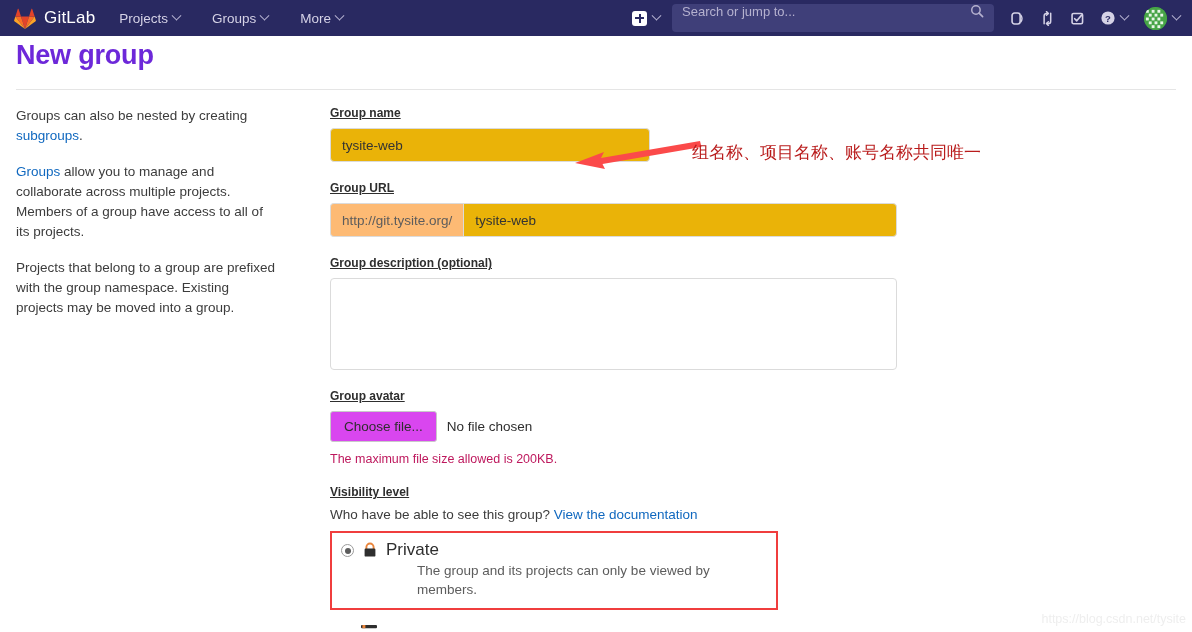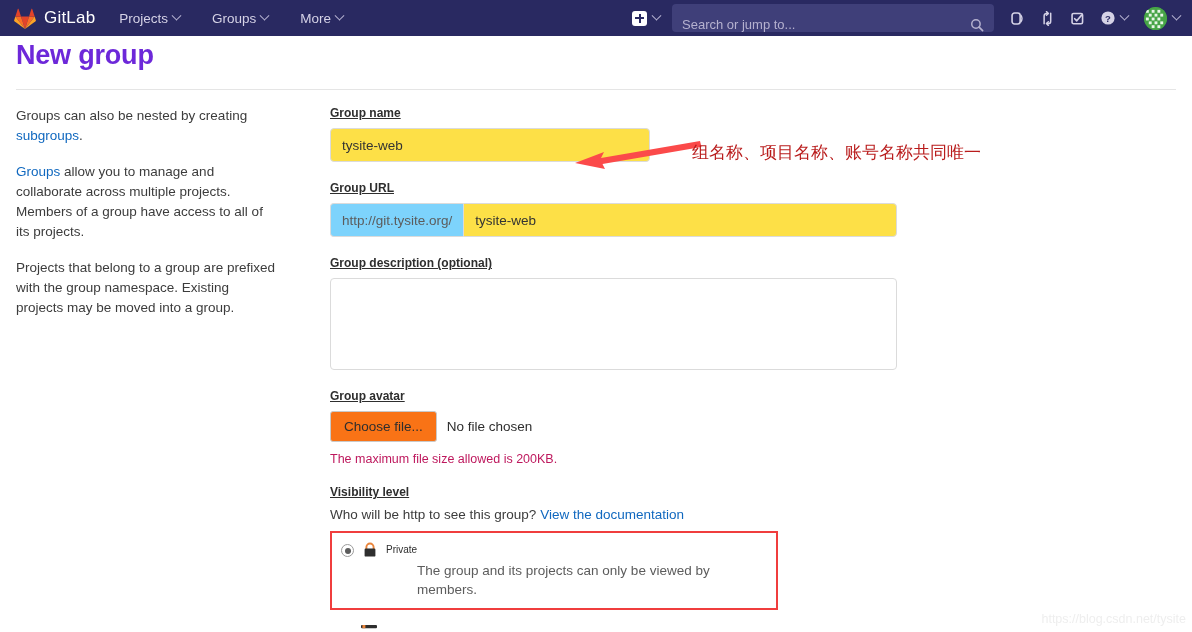--- a/index.html
+++ b/index.html
@@ -58,21 +58,21 @@
   .plus-square::before, .plus-square::after {
     content: ""; position: absolute; background: #292961;
   }
   .plus-square::before { left: 6.5px; top: 3px; width: 2px; height: 9px; }
   .plus-square::after  { top: 6.5px; left: 3px; height: 2px; width: 9px; }
 
   .searchbox {
     width: 322px; height: 28px;
     background: #3f3f79;
     border-radius: 4px;
-    display: flex; align-items: flex-end;
+    display: flex; align-items: flex-start;
     padding: 0 10px;
     margin: 0 8px 0 2px;
     cursor: text;
   }
   .searchbox .ph {
     color: #b5b1cf; font-size: 13px; flex: 1;
   }
   .nav-icon {
     width: 30px; height: 36px;
     display: flex; align-items: center; justify-content: center;
@@ -113,47 +113,47 @@
   .col-right { flex: 1; padding-left: 24px; position: relative; }
 
   .form-group { margin-bottom: 19px; }
   .form-label {
     display: block; font-size: 12px; font-weight: bold;
     color: #2e2e2e; margin-bottom: 8px; text-decoration: underline;
   }
   .input {
     width: 320px; height: 34px;
     border: 1px solid #dbdbdb; border-radius: 4px;
-    background: #fde047; font-size: 13.5px; color: #333;
+    background: #eab308; font-size: 13.5px; color: #333;
     padding: 0 11px; font-family: "Liberation Sans", sans-serif;
     display: flex; align-items: center;
   }
   .input-group { display: flex; width: 567px; }
   .input-prefix {
     height: 34px;
     border: 1px solid #dbdbdb; border-right: 0;
     border-radius: 4px 0 0 4px;
-    background: #7dd3fc; color: #5c5c5c; font-size: 13.5px;
+    background: #fdba74; color: #5c5c5c; font-size: 13.5px;
     padding: 0 11px; display: flex; align-items: center;
     white-space: nowrap;
   }
   .input-group .input {
     flex: 1; width: auto; border-radius: 0 4px 4px 0;
   }
   .textarea {
     width: 567px; height: 92px;
     border: 1px solid #dbdbdb; border-radius: 4px;
     background: #fff; position: relative;
   }
 
   .file-row { display: flex; align-items: center; gap: 10px; }
   .file-btn {
     height: 31px; padding: 0 13px;
     border: 1px solid #c9c9c9; border-radius: 3px;
-    background: #f97316; font-size: 13.5px; color: #2e2e2e;
+    background: #d946ef; font-size: 13.5px; color: #2e2e2e;
     display: flex; align-items: center; cursor: pointer;
     font-family: "Liberation Sans", sans-serif;
   }
   .file-none { font-size: 13.5px; color: #2e2e2e; }
   .help-text {
     font-size: 12.5px; color: #be185d; margin-top: 10px;
   }
 
   .vis-question { font-size: 13.5px; color: #3c3c3c; margin-bottom: 9px; }
 
@@ -170,21 +170,21 @@
     border: 1px solid #9b9b9b; background: #fff;
     margin-top: 3px; flex: none; position: relative; cursor: pointer;
   }
   .radio::after {
     content: ""; position: absolute;
     left: 2.5px; top: 2.5px; width: 6px; height: 6px;
     border-radius: 50%; background: #5c5c5c;
   }
   .lock-wrap { margin-top: 1px; flex: none; }
   .vis-text { padding-top: 0px; }
-  .vis-title { font-size: 10px; color: #2e2e2e; line-height: 18px; }
+  .vis-title { font-size: 17px; color: #2e2e2e; line-height: 18px; }
   .vis-desc { font-size: 13.5px; color: #5c5c5c; line-height: 19px; margin-top: 2px; margin-left: 31px; }
 
   .next-opt-peek {
     margin-top: 7px; margin-left: 31px;
   }
 
   
   .annotation {
     position: absolute;
     left: 0; top: 0;
@@ -348,21 +348,21 @@
         <div class="file-row">
           <button class="file-btn">Choose file...</button>
           <span class="file-none">No file chosen</span>
         </div>
         <div class="help-text">The maximum file size allowed is 200KB.</div>
       </div>
 
       <div class="form-group">
         <label class="form-label">Visibility level</label>
         <div class="vis-question">
-          <span>Who will be http to see this group?</span>
+          <span>Who have be able to see this group?</span>
           <a class="lnk">View the documentation</a>
         </div>
 
         <div class="vis-box">
           <div class="vis-option">
             <span class="radio"></span>
             <span class="lock-wrap">
               <svg width="14" height="16" viewBox="0 0 14 16">
                 <path d="M3.4 7V5.1a3.6 3.6 0 0 1 7.2 0V7" fill="none" stroke="#e9843a" stroke-width="1.9"></path>
                 <rect x="1.6" y="6.6" width="10.8" height="8" rx="1.2" fill="#2e2e2e"></rect>

